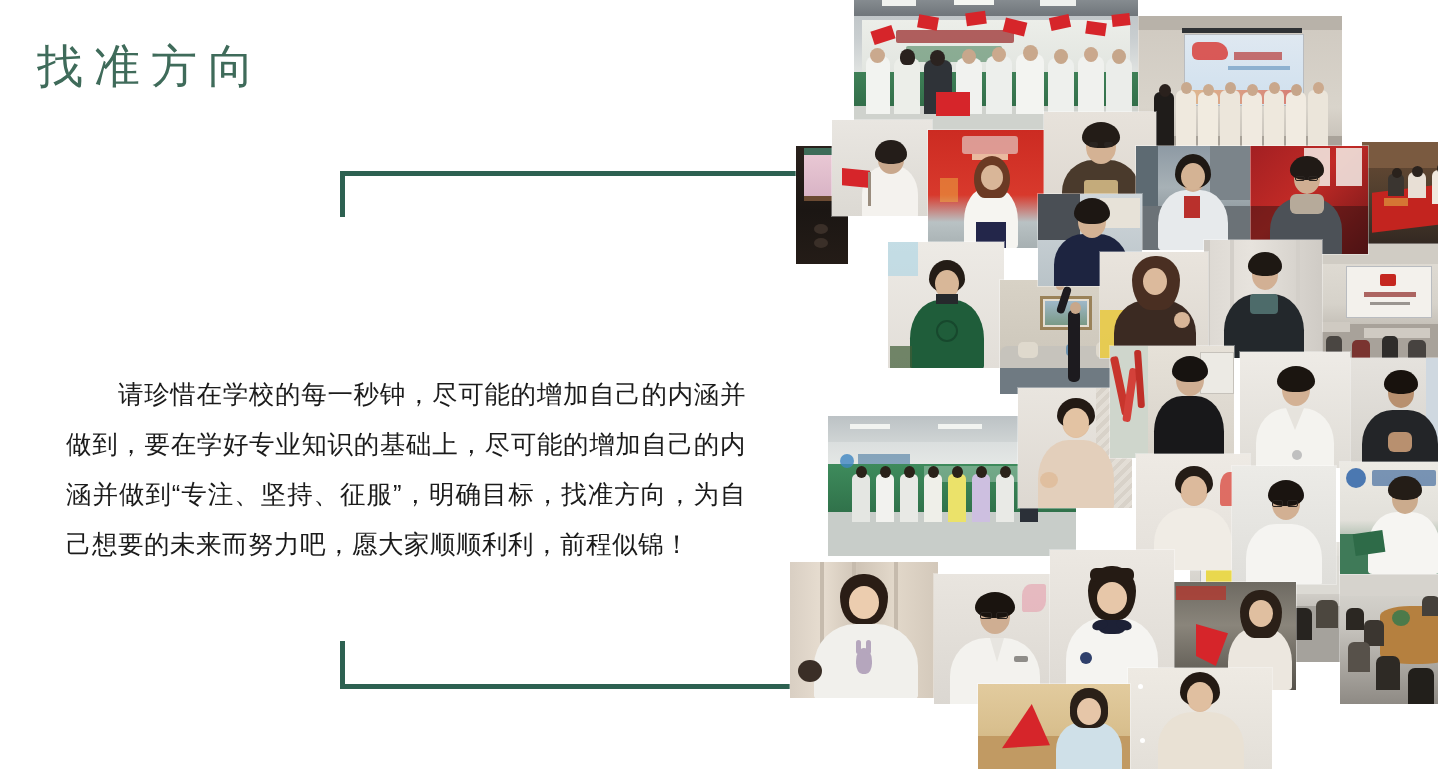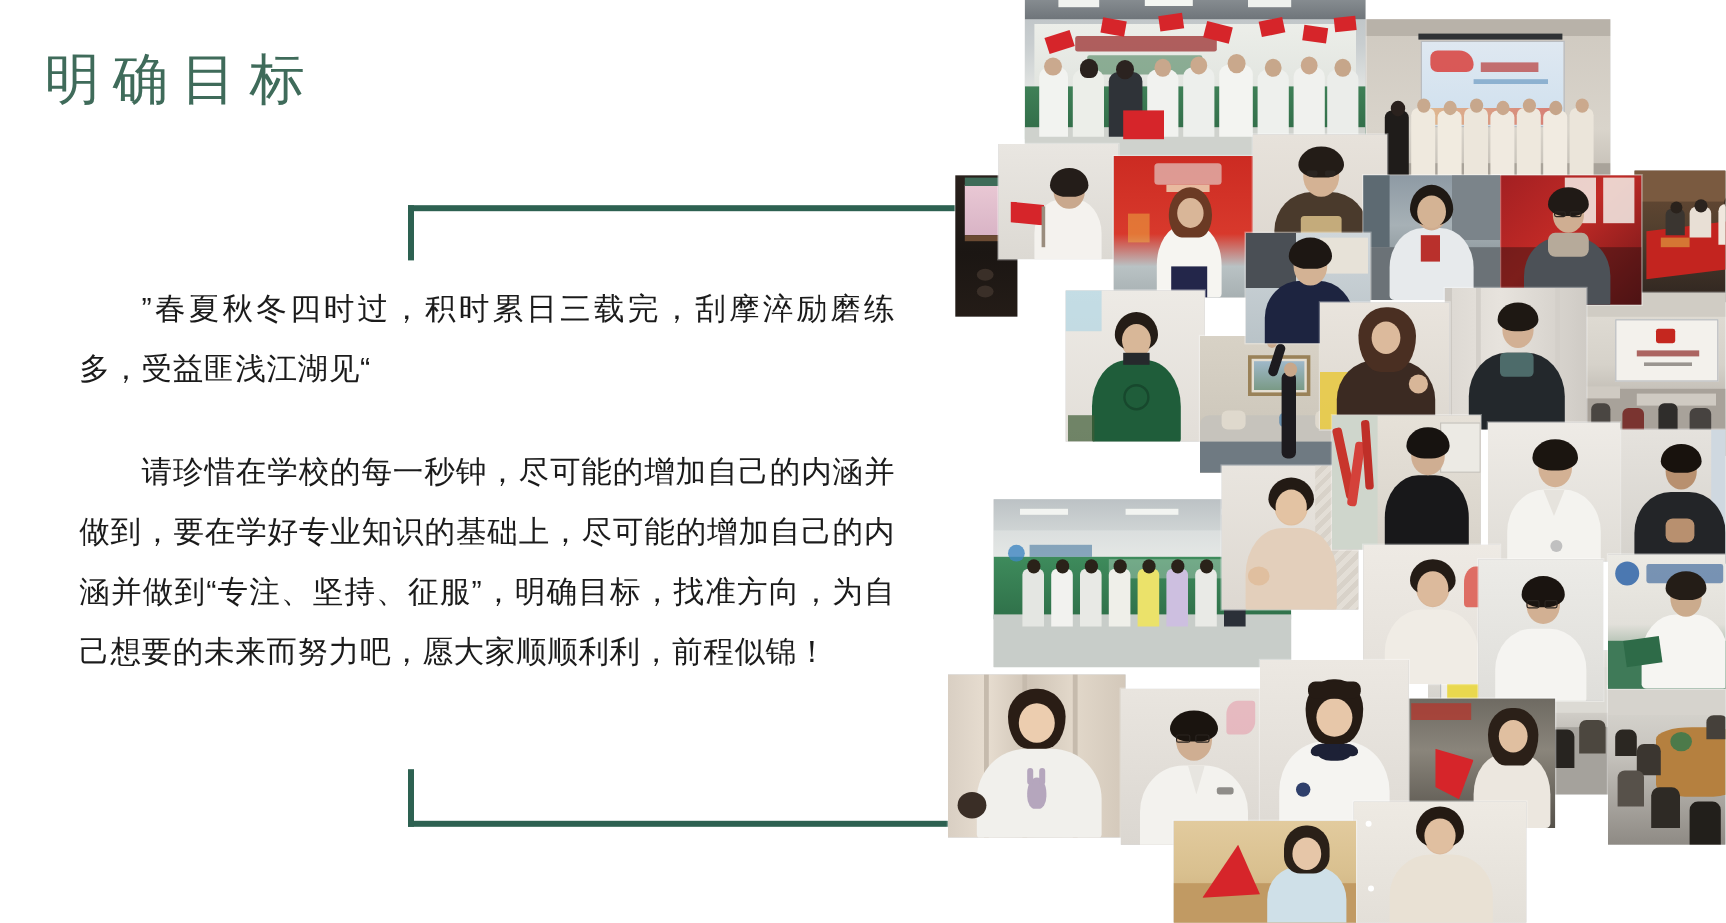--- a/index.html
+++ b/index.html
@@ -62,28 +62,27 @@
   .head{ position:absolute; border-radius:50%; }
   .hair{ position:absolute; border-radius:50% 50% 42% 42%/60% 60% 40% 40%; }
   .flag{ position:absolute; background:#d6252a; }
   .screen{ position:absolute; background:#e9ecef; border:1px solid #b9bcc0; }
 </style>
 </head>
 <body>
 
 <div id="slide">
 
-  <h1 id="page-title">明确目标</h1>
+  <h1 id="page-title">找准方向</h1>
 
   <div class="bracket" id="bracket-top-h"></div>
   <div class="bracket" id="bracket-top-v"></div>
   <div class="bracket" id="bracket-bot-v"></div>
   <div class="bracket" id="bracket-bot-h"></div>
 
-  <p class="para" id="para-quote">”春夏秋冬四时过，积时累日三载完，刮摩淬励磨练多，受益匪浅江湖见“</p>
   <p class="para" id="para-body">请珍惜在学校的每一秒钟，尽可能的增加自己的内涵并做到，要在学好专业知识的基础上，尽可能的增加自己的内涵并做到“专注、坚持、征服”，明确目标，找准方向，为自己想要的未来而努力吧，愿大家顺顺利利，前程似锦！</p>
 
   <div id="collage">
 
     <div class="tile" style="left:16px; top:152px; width:52px; height:118px; z-index:3;">
       <div class="sc" style="background:linear-gradient(180deg,#2a211c 0%,#1b1613 55%,#241c17 100%);">
         <div style="position:absolute;left:8px;top:8px;width:34px;height:42px;background:linear-gradient(180deg,#e9c8d4,#d9b4c6);"></div>
         <div style="position:absolute;left:8px;top:2px;width:34px;height:7px;background:#3e6b58;"></div>
         <div style="position:absolute;left:8px;top:50px;width:34px;height:5px;background:#6b4a32;"></div>
         <div style="position:absolute;left:18px;top:78px;width:14px;height:10px;background:#3a2f28;border-radius:50%;"></div>

